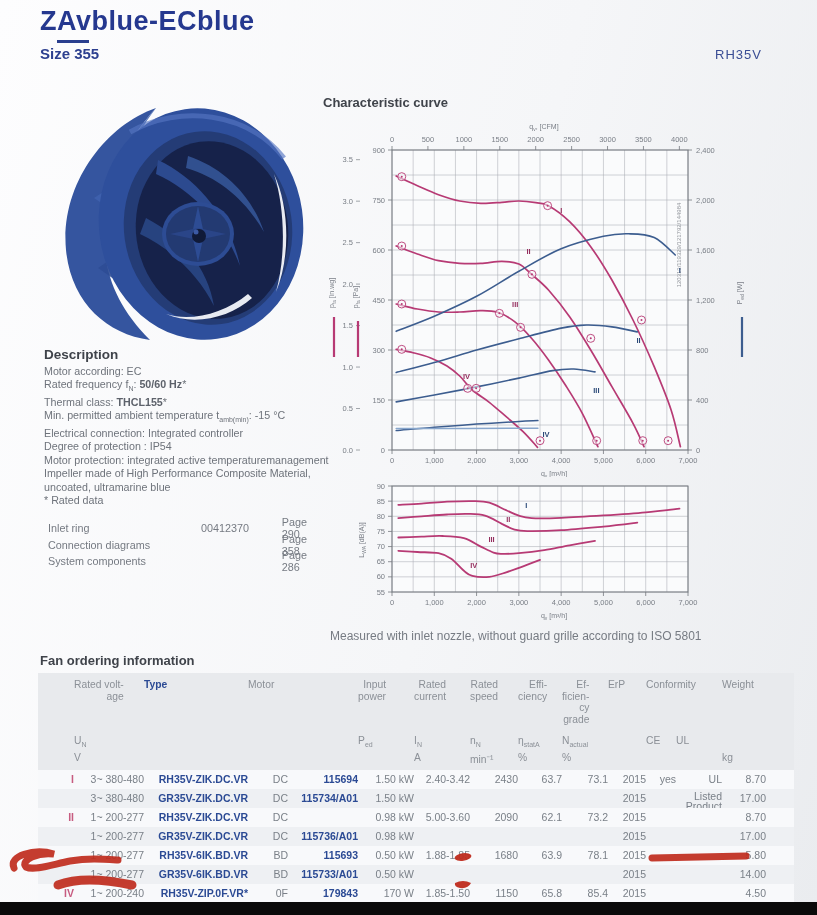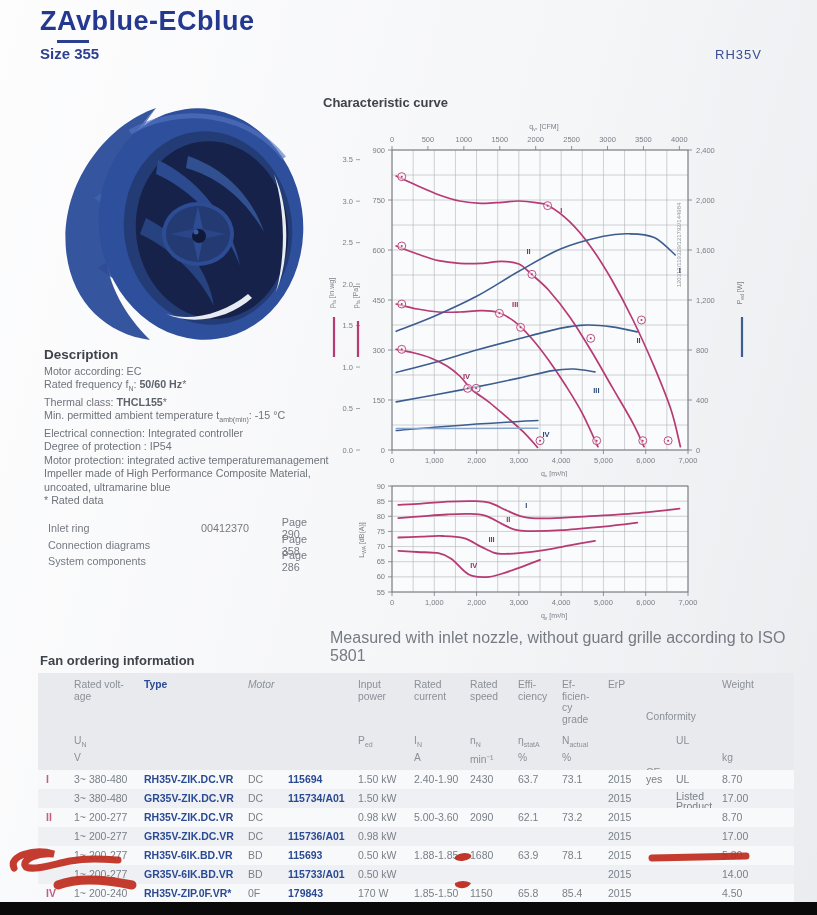--- a/index.html
+++ b/index.html
@@ -14,23 +14,23 @@
   .sec-head{font-size:13px;font-weight:700;color:#3f434a;}
   .desc-head{left:44px;top:347px;font-size:13.5px;font-weight:700;color:#3f434a;}
   .desc-lines{left:44px;top:365px;width:290px;font-size:10.7px;line-height:13.4px;color:#6e737b;}
   .desc-lines b{color:#5d626b;}
   sub{font-size:7px;}
   .links{left:48px;top:520px;width:280px;font-size:10.8px;color:#757a82;}
   .links .row{display:flex;height:16.5px;align-items:center;}
   .links .l{width:121px;}
   .links .c{width:81px;padding-left:32px;}
   .char-head{left:323px;top:95px;}
-  .caption{left:330px;top:629px;font-size:16px;color:#767b83;}
+  .caption{left:330px;top:629px;font-size:12px;color:#767b83;}
   .order-head{left:40px;top:653px;font-size:13px;font-weight:700;color:#3f434a;}
-  .table-panel{left:38px;top:673px;width:756px;height:230px;background:#701a75;}
+  .table-panel{left:38px;top:673px;width:756px;height:230px;background:#701a75;text-align:right;}
   .thead{position:absolute;left:0;top:0;width:100%;height:97px;background:#e8eaed;}
   .tbody{position:absolute;left:0;top:97px;width:100%;}
   .hcol{position:absolute;top:0;height:97px;font-size:10.3px;color:#8b9097;}
   .hcol .lab{position:absolute;top:6px;left:0;white-space:pre-line;line-height:11.5px;}
   .hcol .lab.accent{color:#2b4a94;font-weight:700;white-space:nowrap;}
   .hcol .lab.nowrap{white-space:nowrap;}
   .hcol .sub2{position:absolute;top:62px;left:0;}
   .hcol .unit{position:absolute;top:79px;left:0;}
   .trow{position:relative;height:19px;font-size:10.5px;color:#7a8088;}
   .trow.odd{background:#eef0f3;}
@@ -349,21 +349,21 @@
   <div class="thead" id="table-head">
       <div class="hcol" style="left: 8px; width: 28px;"></div>
       <div class="hcol" style="left: 36px; width: 70px;">
         <div class="lab">Rated volt-<br>age</div>
         <div class="sub2">U<sub>N</sub></div>
         <div class="unit">V</div>
       </div>
       <div class="hcol" style="left: 106px; width: 104px;">
         <div class="lab accent">Type</div>
       </div>
-      <div class="hcol" style="left: 210px; width: 40px; font-style: italic;">
+      <div class="hcol" style="left: 210px; width: 40px;">
         <div class="lab">Motor</div>
       </div>
       <div class="hcol" style="left: 320px; width: 56px;">
         <div class="lab">Input<br>power</div>
         <div class="sub2">P<sub>ed</sub></div>
       </div>
       <div class="hcol" style="left: 376px; width: 56px;">
         <div class="lab">Rated<br>current</div>
         <div class="sub2">I<sub>N</sub></div>
         <div class="unit">A</div>
@@ -379,41 +379,41 @@
         <div class="unit">%</div>
       </div>
       <div class="hcol" style="left: 524px; width: 46px;">
         <div class="lab">Ef-<br>ficien-<br>cy<br>grade</div>
         <div class="sub2">N<sub>actual</sub></div>
         <div class="unit">%</div>
       </div>
       <div class="hcol" style="left: 570px; width: 38px;">
         <div class="lab">ErP</div>
       </div>
-      <div class="hcol" style="left: 608px; width: 30px; margin-top: 32px;">
+      <div class="hcol" style="left: 608px; width: 30px;">
         <div class="lab nowrap">Conformity</div>
         <div class="sub2">CE</div>
       </div>
       <div class="hcol" style="left: 638px; width: 46px;">
         <div class="sub2">UL</div>
       </div>
       <div class="hcol" style="left: 684px; width: 44px;">
         <div class="lab">Weight</div>
         <div class="unit">kg</div>
       </div>
     </div>
   <div class="tbody" id="table-body">
       <div class="trow even">
         <div class="tcell romanc" style="left: 8px; width: 28px;">I</div>
         <div class="tcell" style="left: 36px; width: 70px;">3~ 380-480</div>
         <div class="tcell typec" style="left: 106px; width: 104px;">RH35V-ZIK.DC.VR</div>
         <div class="tcell" style="left: 210px; width: 40px;">DC</div>
         <div class="tcell artc" style="left: 250px; width: 70px;">115694</div>
         <div class="tcell" style="left: 320px; width: 56px;">1.50 kW</div>
-        <div class="tcell" style="left: 376px; width: 56px;">2.40-1.90</div>
+        <div class="tcell" style="left: 376px; width: 56px;">2.40-3.42</div>
         <div class="tcell" style="left: 432px; width: 48px;">2430</div>
         <div class="tcell" style="left: 480px; width: 44px;">63.7</div>
         <div class="tcell" style="left: 524px; width: 46px;">73.1</div>
         <div class="tcell" style="left: 570px; width: 38px;">2015</div>
         <div class="tcell" style="left: 608px; width: 30px;">yes</div>
         <div class="tcell" style="left: 638px; width: 46px;">UL</div>
         <div class="tcell" style="left: 684px; width: 44px;">8.70</div>
       </div>
       <div class="trow odd">
         <div class="tcell romanc" style="left: 8px; width: 28px;"></div>

